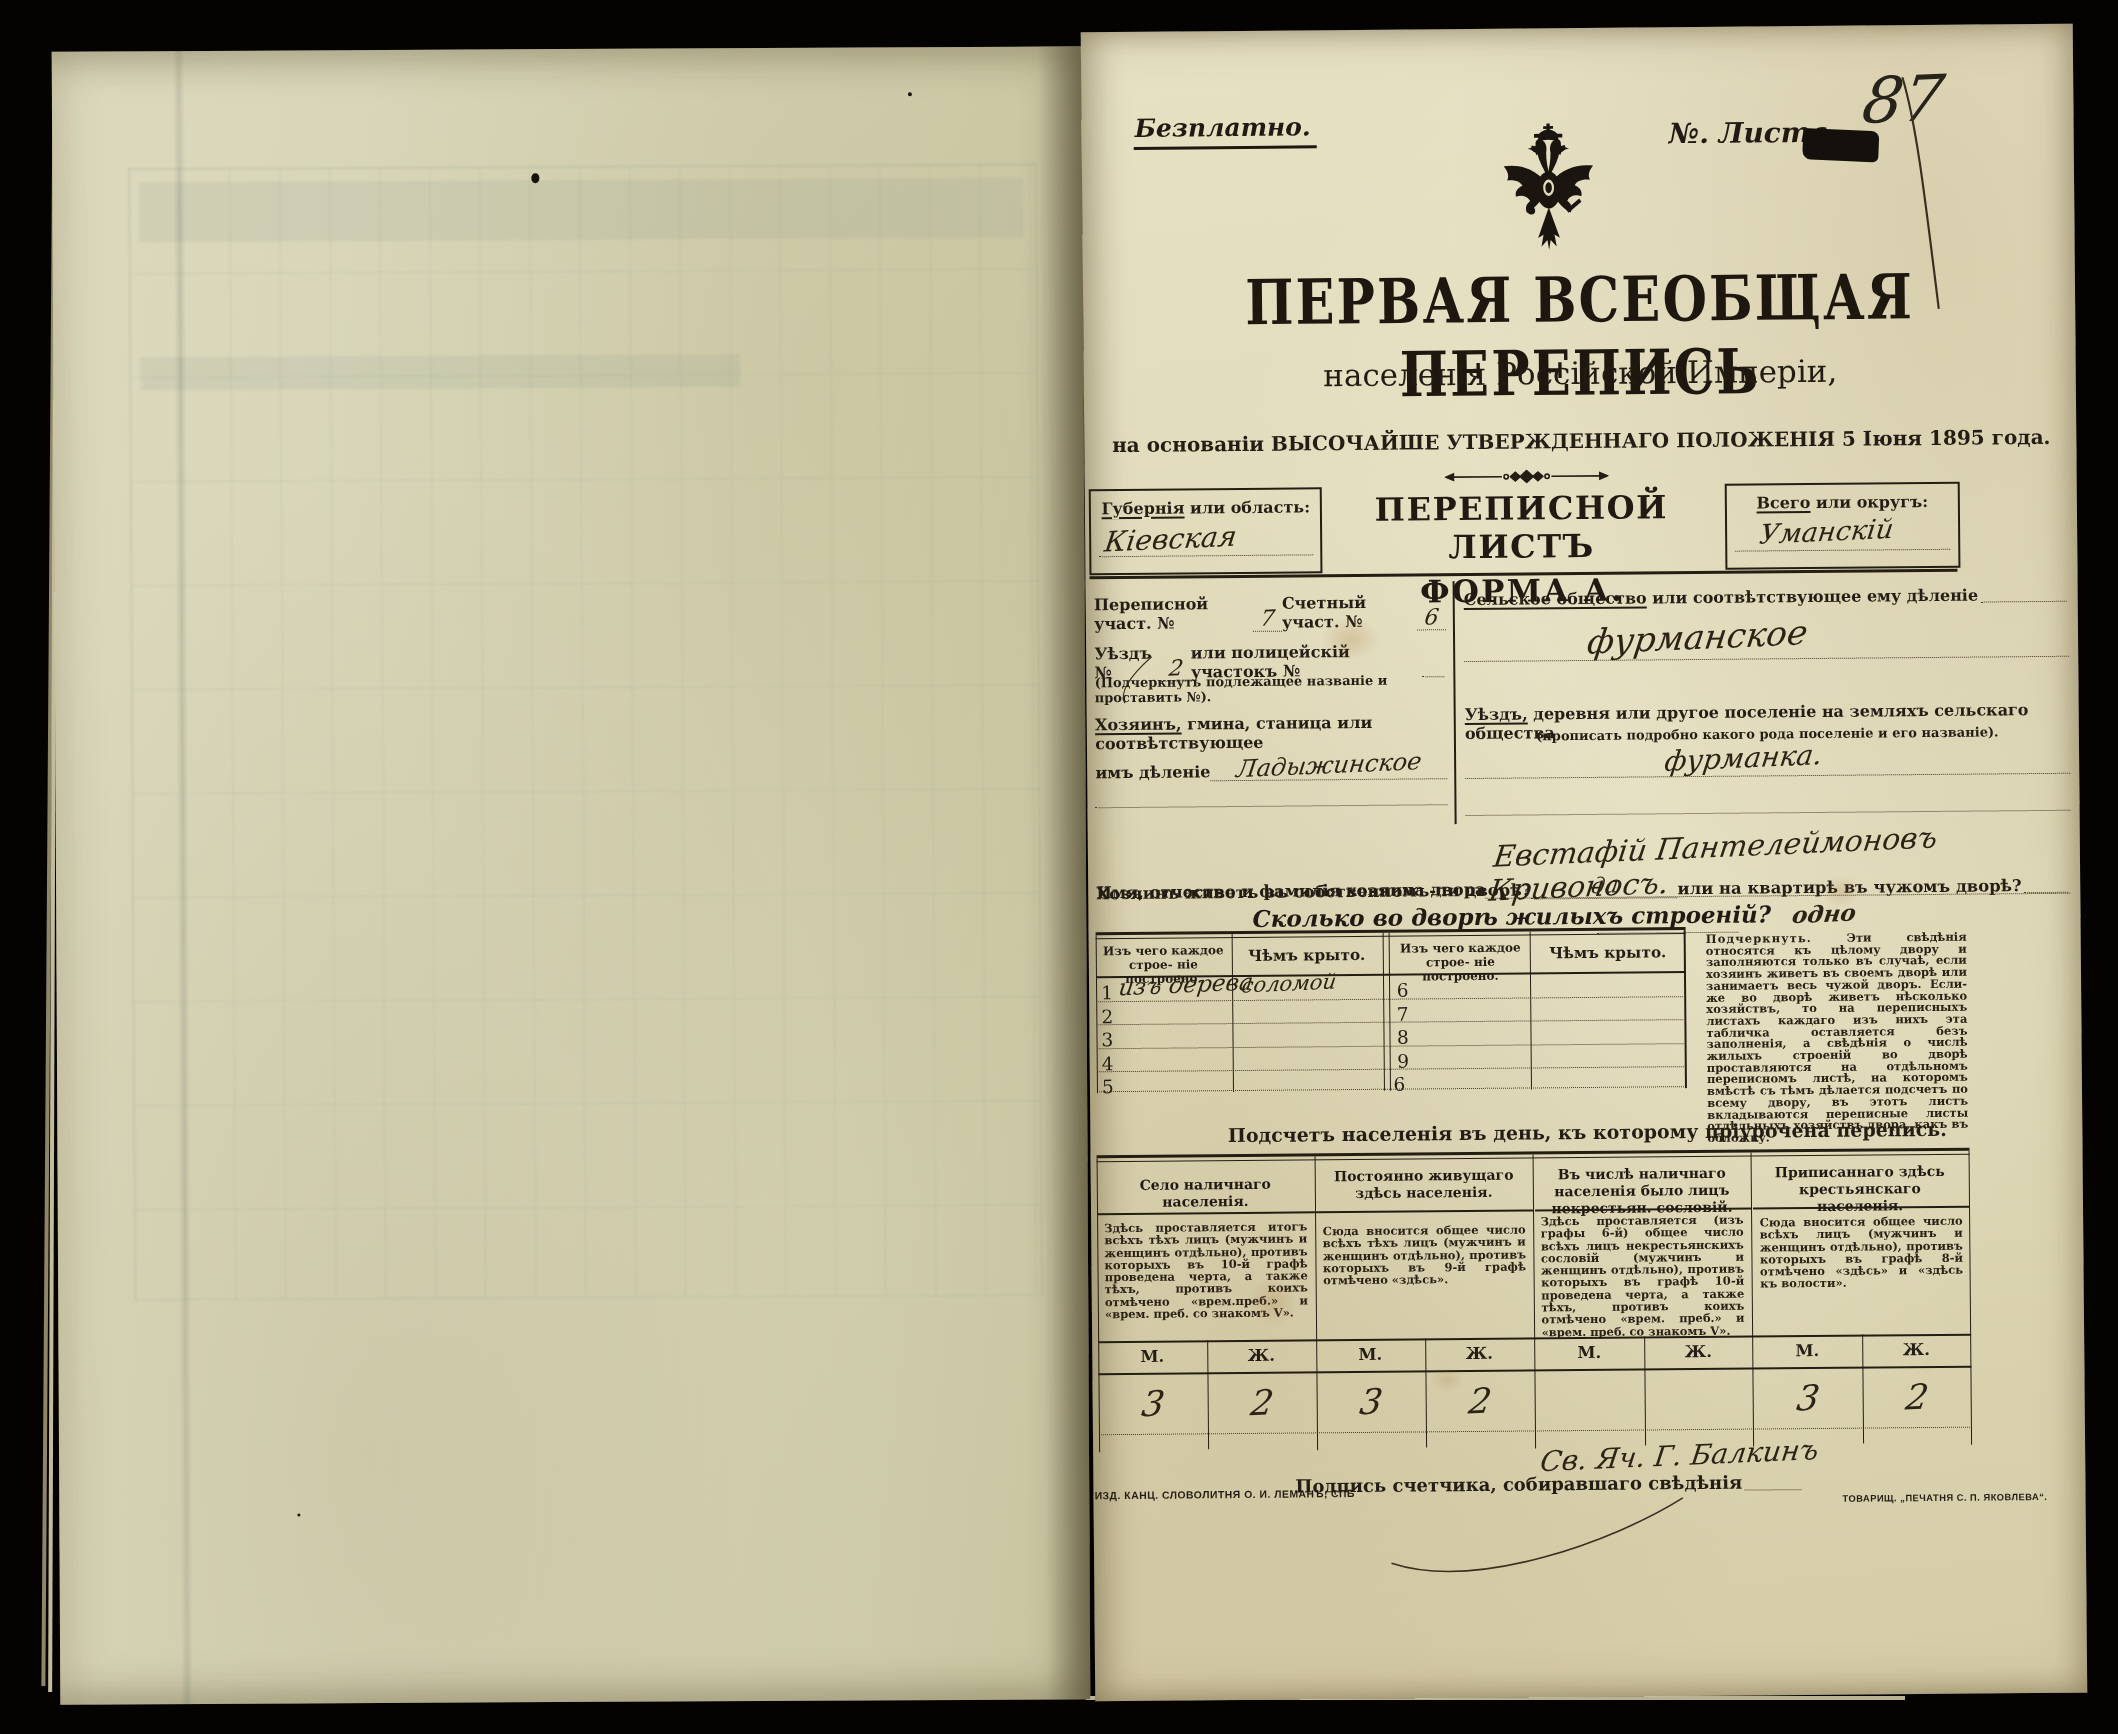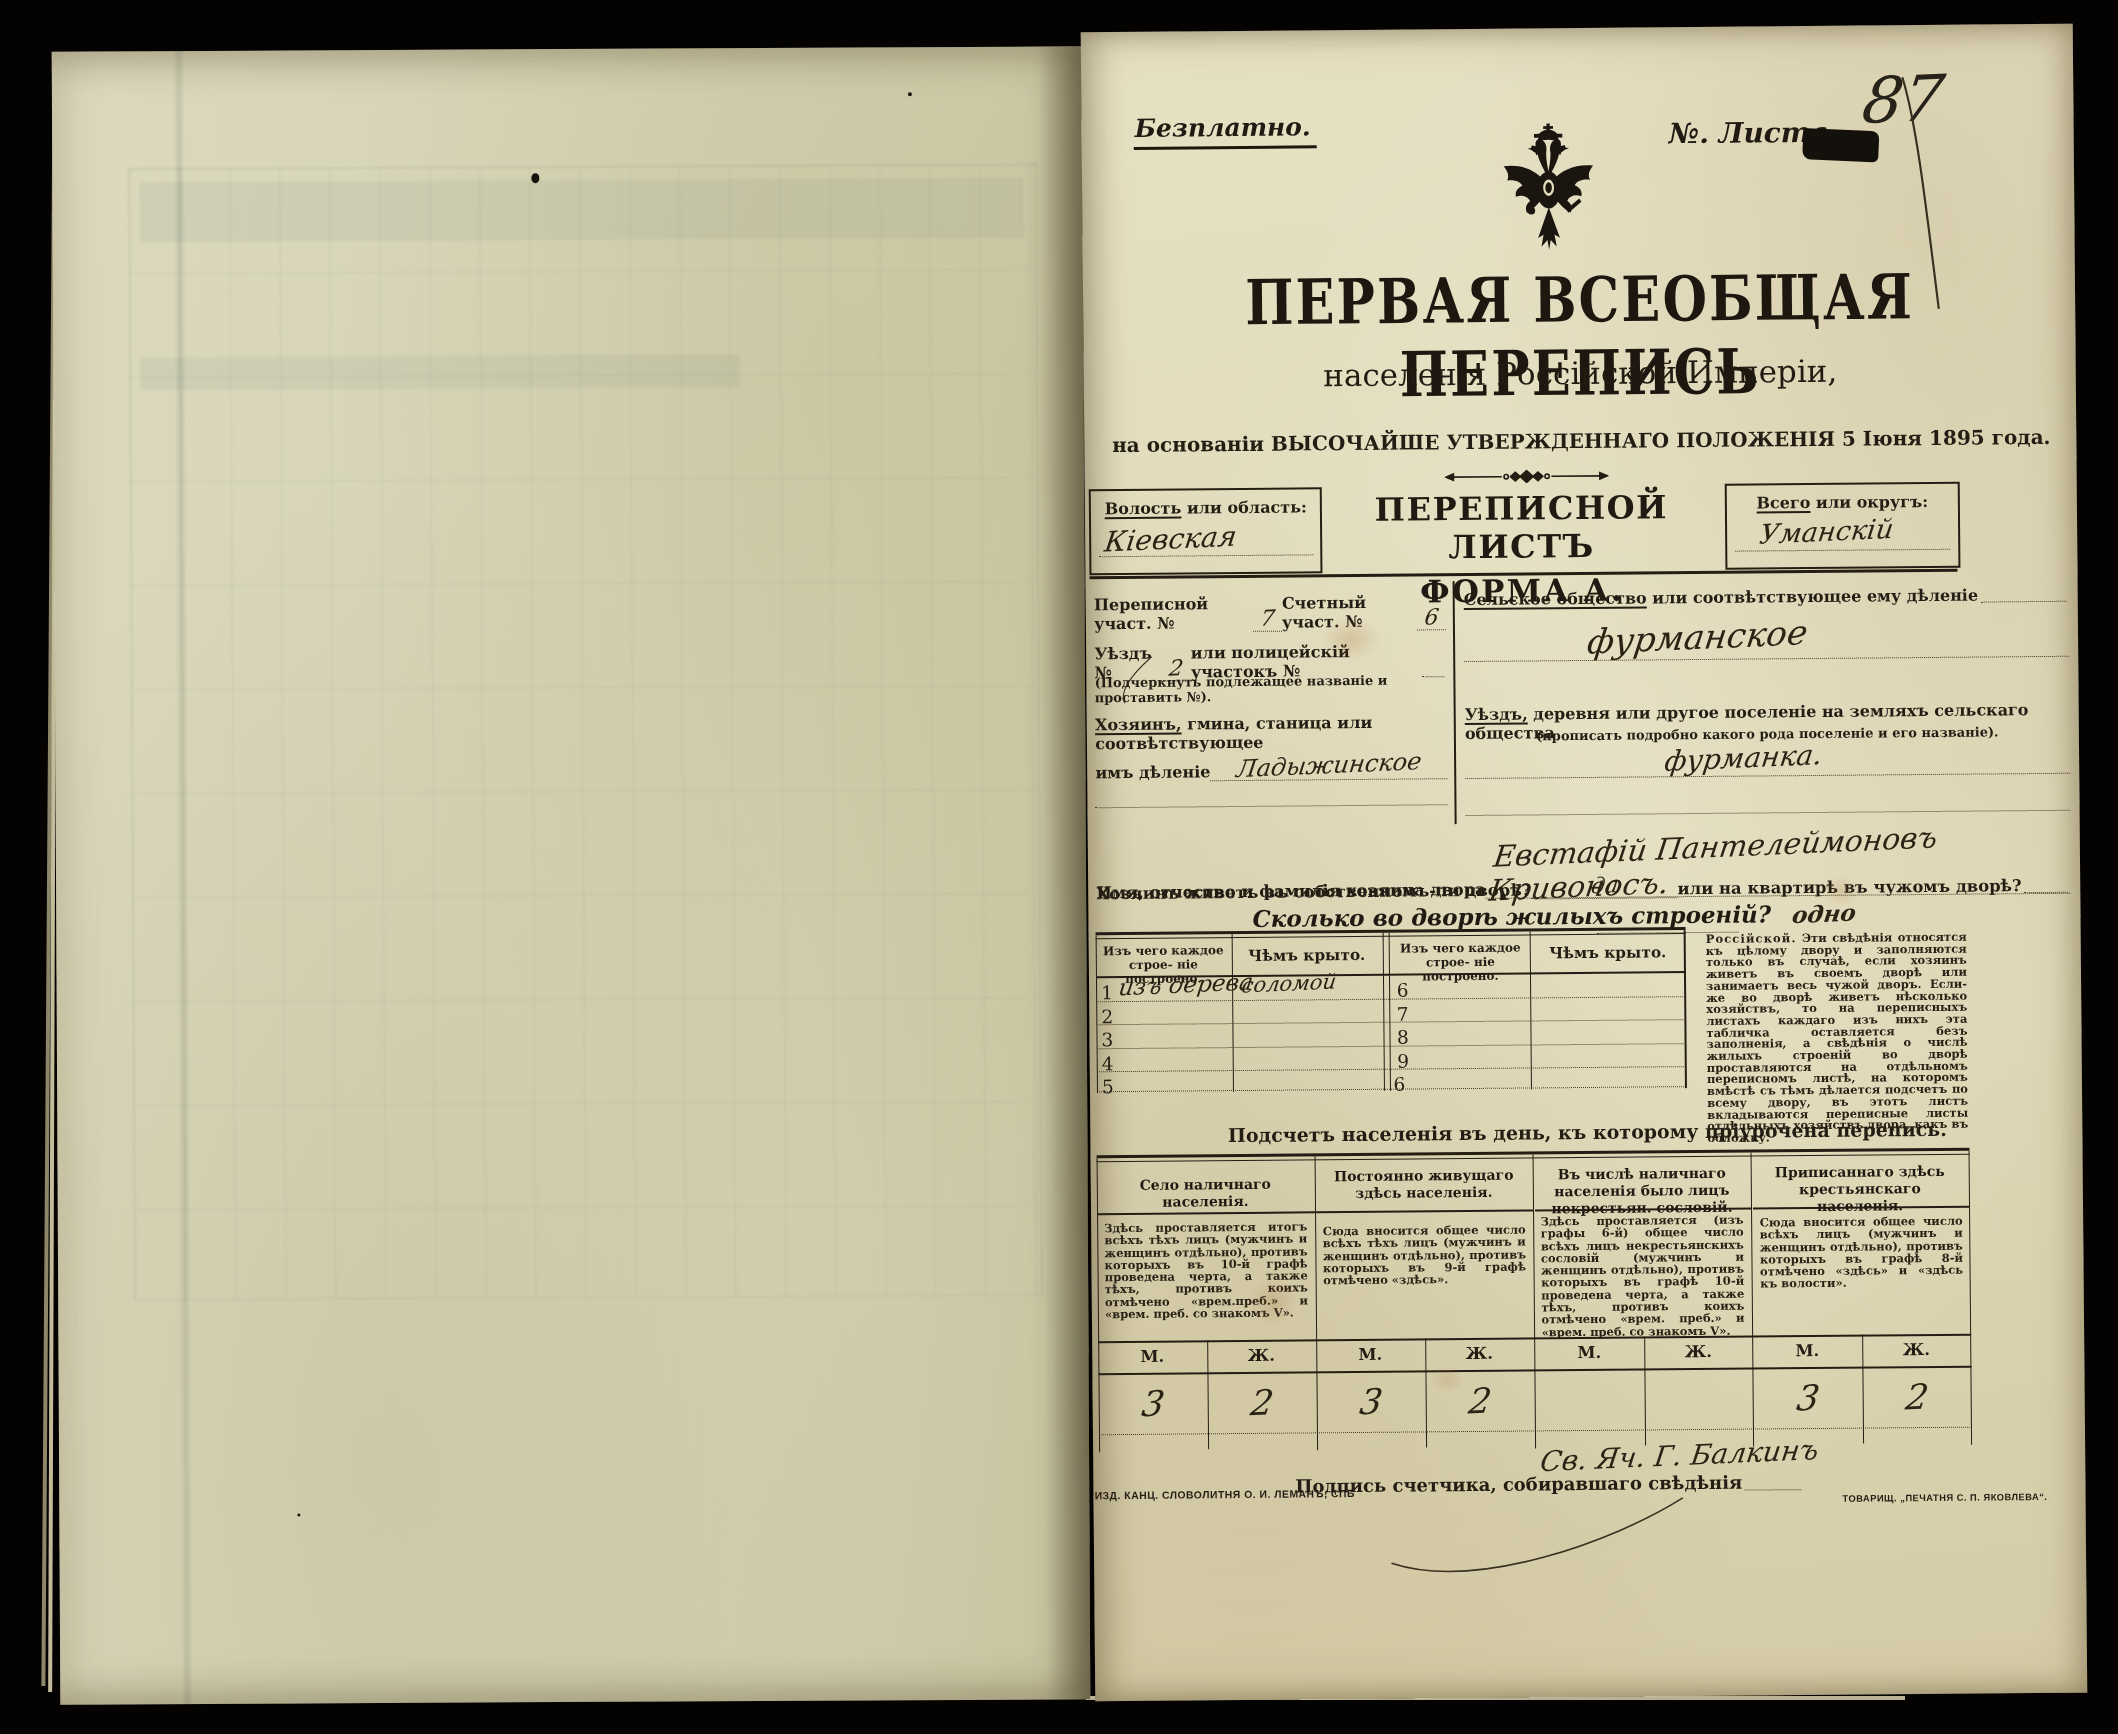--- a/index.html
+++ b/index.html
@@ -129,21 +129,21 @@
         <polygon points="120,13 129,5 138,13 129,21"></polygon>
         <polygon points="138,13 150,2 162,13 150,24"></polygon>
         <polygon points="162,13 171,5 180,13 171,21"></polygon>
         <circle cx="188" cy="13" r="4" fill="none"></circle>
         <line x1="196" y1="13" x2="292" y2="13"></line>
           <polygon points="300,13 286,7 286,19"></polygon>
       </g>
     </svg>
 
     <div class="abs boxed" style="left:4.4px;top:457px;width:229px;height:82px;">
-      <div style="text-align:center;margin-top:7.6px;font-size:16px;"><span class="lbl u">Волость</span><span class="lbl"> или область:</span></div>
+      <div style="text-align:center;margin-top:7.6px;font-size:16px;"><span class="lbl u">Губернія</span><span class="lbl"> или область:</span></div>
       <div class="abs hw" style="left:14px;top:32px;font-size:28px;"><span>Кіевская</span></div>
       <div class="abs dotline" style="left:7.6px;right:7.6px;top:65px;"></div>
     </div>
 
     <div class="abs" style="left:240px;top:461px;width:393px;text-align:center;font-weight:bold;">
       <div style="font-size:32px;letter-spacing:1.6px;">ПЕРЕПИСНОЙ ЛИСТЪ</div>
       <div style="font-size:31px;letter-spacing:2.2px;margin-top:6.5px;">ФОРМА А.</div>
     </div>
 
     <div class="abs boxed" style="left:640px;top:457px;width:231px;height:82px;">
@@ -243,21 +243,21 @@
       <div class="abs dotline ni" style="left:2.2px;top:92px;width:585px;"></div>
       <div class="abs dotline ni" style="left:2.2px;top:116px;width:585px;"></div>
       <div class="abs dotline ni" style="left:2.2px;top:139px;width:585px;"></div>
       <div class="abs dotline ni" style="left:2.2px;top:159px;width:585px;"></div>
 
       <div class="abs hw" style="left:23px;top:40px;font-size:23px;"><span>изъ дерева</span></div>
       <div class="abs hw" style="left:146px;top:41px;font-size:21px;"><span>соломой</span></div>
     </div>
 
     <div class="abs note-text" style="left:617px;top:907px;width:261px;">
-      <span style="letter-spacing:1.1px;">Россійской.</span>
+      <span style="letter-spacing:1.1px;">Подчеркнуть.</span>
       <span>Эти свѣдѣнія относятся къ цѣлому двору и заполняются только въ случаѣ, если хозяинъ живетъ въ своемъ дворѣ или занимаетъ весь чужой дворъ. Если-же во дворѣ живетъ нѣсколько хозяйствъ, то на переписныхъ листахъ каждаго изъ нихъ эта табличка оставляется безъ заполненія, а свѣдѣнія о числѣ жилыхъ строеній во дворѣ проставляются на отдѣльномъ переписномъ листѣ, на которомъ вмѣстѣ съ тѣмъ дѣлается подсчетъ по всему двору, въ этотъ листъ вкладываются переписные листы отдѣльныхъ хозяйствъ двора, какъ въ обложку.</span>
     </div>
 
     <div class="abs lbl" style="left:33px;top:1093px;width:928px;text-align:center;font-size:19px;"><span>Подсчетъ населенія въ день, къ которому пріурочена перепись.</span></div>
 
     <div class="abs" style="left:5.5px;top:1123px;width:873px;height:297px;">
       <div class="abs rule ni" style="left:0;top:0;width:100%;height:3.3px;"></div>
       <div class="abs rule ni" style="left:0;top:5.5px;width:100%;height:1.1px;"></div>
 
       <div class="abs ptitle" style="left:5.5px;top:22px;width:207px;"><span>Село наличнаго населенія.</span></div>

